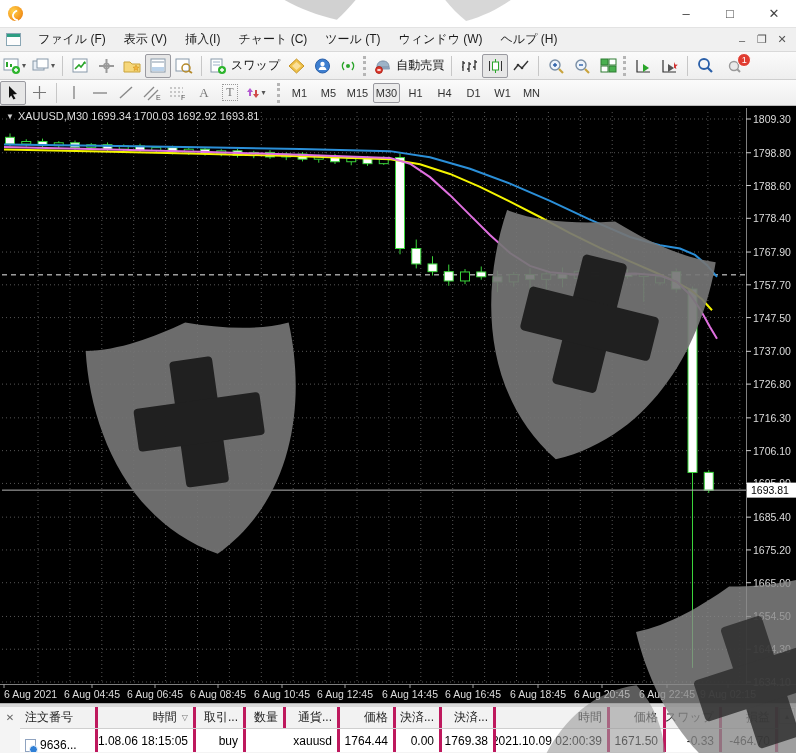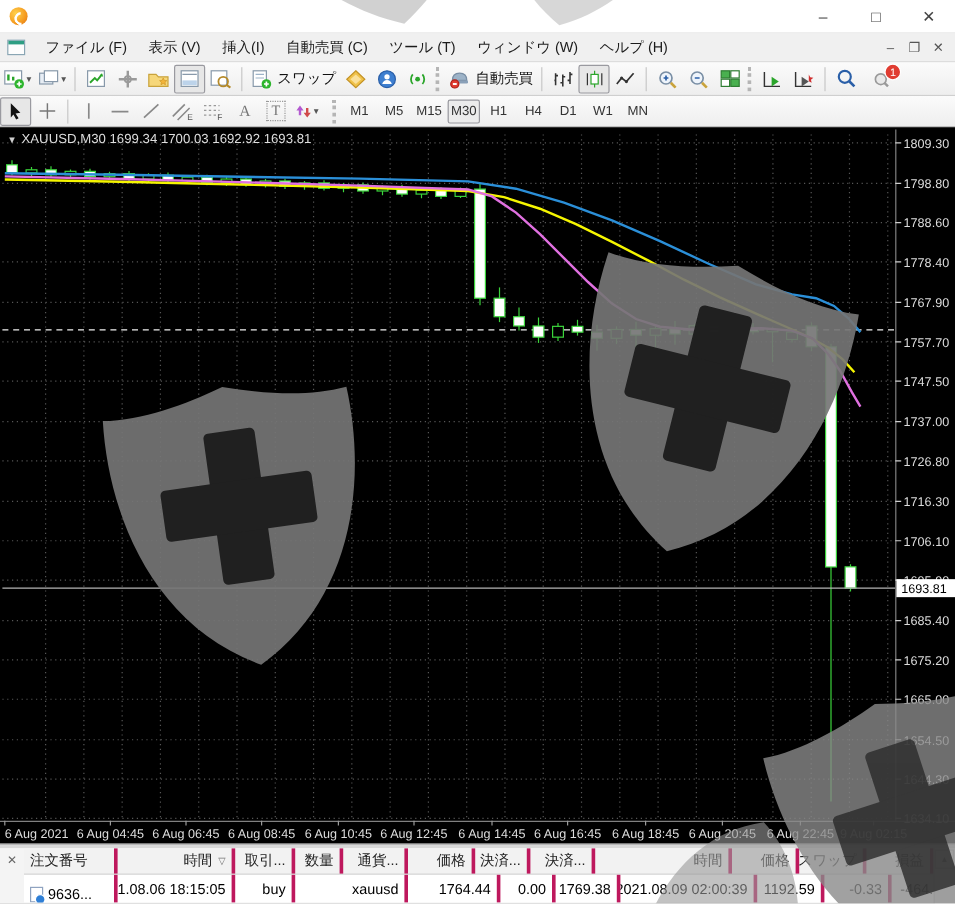--- a/index.html
+++ b/index.html
@@ -80,21 +80,21 @@
     <div class="win-btn">✕</div>
   </div>
 </div>
 
 <div class="menubar">
   <span class="doc-icon"></span>
   <div id="menu-items" style="display:flex;justify-content:space-between;">
       <div class="menu-item">ファイル (F)</div>
       <div class="menu-item">表示 (V)</div>
       <div class="menu-item">挿入(I)</div>
-      <div class="menu-item">自動売買 (C)</div>
+      <div class="menu-item">チャート (C)</div>
       <div class="menu-item">ツール (T)</div>
       <div class="menu-item">ウィンドウ (W)</div>
       <div class="menu-item">ヘルプ (H)</div>
     </div>
   <div class="mdi-controls">
     <div class="mdi-btn">–</div>
     <div class="mdi-btn">❐</div>
     <div class="mdi-btn">✕</div>
   </div>
 </div>
@@ -560,25 +560,25 @@
         <div class="tcell r" style="width: 56px;">価格</div>
         <div class="tcell r" style="width: 56px;">スワップ</div>
         <div class="tcell r" style="width: 56px;">損益</div>
       </div>
       <div class="trow body">
         <div class="tcell" style="width: 78px; align-items: flex-end;"><span class="order-icon"></span>9636...</div>
         <div class="tcell r" style="width: 98px;">2021.08.06 18:15:05</div>
         <div class="tcell r" style="width: 50px;">buy</div>
         <div class="tcell r" style="width: 40px; margin-top: 31px;">0.05</div>
         <div class="tcell r" style="width: 54px;">xauusd</div>
-        <div class="tcell r" style="width: 56px; margin-left: 21px;">1764.44</div>
+        <div class="tcell r" style="width: 56px;">1764.44</div>
         <div class="tcell r" style="width: 46px; text-align: center;">0.00</div>
         <div class="tcell r" style="width: 54px;">1769.38</div>
-        <div class="tcell r" style="width: 114px;">2021.08.09 02:00:39</div>
-        <div class="tcell r" style="width: 56px;">1192.59</div>
+        <div class="tcell r" style="width: 114px;">2021.10.09 02:00:39</div>
+        <div class="tcell r" style="width: 56px;">1671.50</div>
         <div class="tcell r" style="width: 56px;">-0.33</div>
         <div class="tcell r" style="width: 56px;">-464.70</div>
       </div>
     </div>
   <div class="term-scroll">
     <div class="scroll-up">▲</div>
   </div>
 </div>
 
 <svg id="watermark" width="796" height="753">

